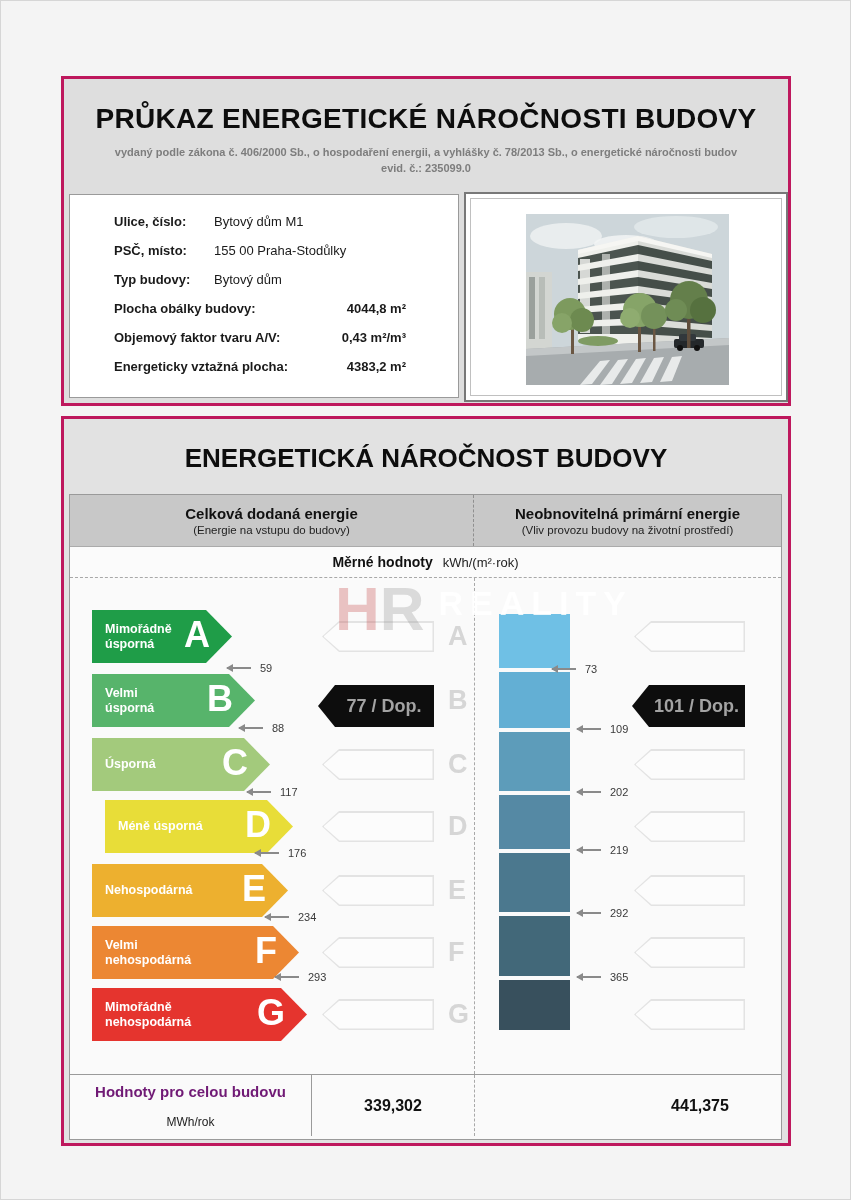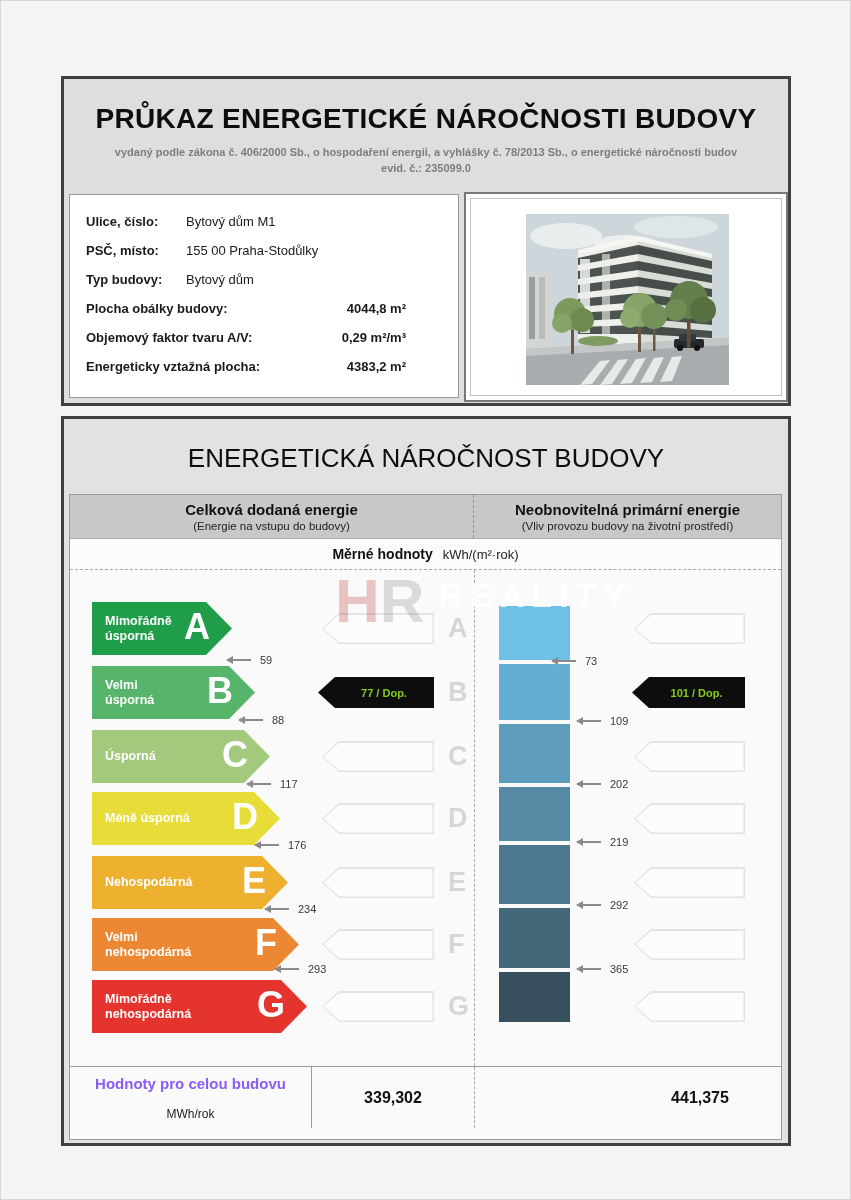--- a/index.html
+++ b/index.html
@@ -4,52 +4,52 @@
 <style>
   * { margin:0; padding:0; box-sizing:border-box; }
   html,body { background:#ececec; }
   body { font-family:"Liberation Sans", sans-serif; }
   .page {
     position:relative; width:851px; height:1200px; margin:0 auto;
     background:#f4f4f4; border:1px solid #d6d6d6; overflow:hidden;
   }
   .frame-box {
     position:absolute; left:60px; width:730px;
-    border:3px solid #404040; background:#dedede;
+    border:3px solid #be185d; background:#dedede;
   }
   .box1 { top:75px; height:330px; }
   .box2 { top:415px; height:730px; background:#e2e2e2; }
 
   .main-title { margin-top:24px; text-align:center; font-size:28px; font-weight:bold; color:#0d0d0d; letter-spacing:0.3px; }
   .subtitle { margin-top:9px; text-align:center; font-size:11px; font-weight:bold; color:#7d7d7d; padding:0 30px; line-height:1.5; }
   .evid { margin-top:1px; text-align:center; font-size:11px; font-weight:bold; color:#7d7d7d; }
 
   .info-box {
     position:absolute; left:5px; top:115px; width:390px; height:204px;
     background:#ffffff; border:1px solid #9a9a9a; padding:19px 0 0 16px;
   }
-  .info-row { display:flex; align-items:baseline; height:29px; font-size:13px; color:#1a1a1a; padding-right:52px; }
+  .info-row { display:flex; align-items:baseline; height:29px; font-size:13px; color:#1a1a1a; padding-right:52px;margin-left:28px; }
   .info-label { font-weight:bold; }
   .info-row.inline .info-label { width:100px; flex:none; }
   .info-row.spread .info-value { margin-left:auto; font-weight:bold; }
 
   .photo-frame {
     position:absolute; left:400px; top:113px; width:324px; height:210px;
     background:#ffffff; border:2px solid #787878;
   }
   .photo-inner { position:absolute; inset:4px; border:1px solid #c0c0c0; }
   .photo-inner svg { position:absolute; left:55px; top:15px; }
 
-  .section-title { margin-top:24px; text-align:center; font-size:26px; font-weight:normal; color:#0d0d0d; }
+  .section-title { margin-top:24px; text-align:center; font-size:26px; font-weight:bold; color:#0d0d0d; }
 
   .etable {
     position:absolute; left:5px; top:75px; width:713px; height:646px;
     background:#fafafa; border:1px solid #9a9a9a;
   }
-  .thead { display:flex; height:44px; background:#c8c8c8; border-bottom:1px solid #ababab;justify-content:center; }
+  .thead { display:flex; height:52px; background:#c8c8c8; border-bottom:1px solid #ababab;justify-content:center; }
   .th { display:flex; flex-direction:column; justify-content:center; text-align:center; }
   .th.left { width:404px; border-right:1px dashed #8f8f8f; }
   .th.right { flex:1; }
   .th-title { font-size:15px; font-weight:bold; color:#111; }
   .th-sub { font-size:11.5px; color:#222; margin-top:2px; }
 
   .units-row { height:30px; display:flex; align-items:center; justify-content:center; background:#fbfbfb; }
   .units-label { font-size:14px; font-weight:bold; color:#111; }
   .units-unit { font-size:13px; color:#222; margin-left:10px; }
 
@@ -70,37 +70,37 @@
     border-top:4px solid transparent; border-bottom:4px solid transparent; border-right:7px solid #8a8a8a; }
 
   .ghost { position:absolute; left:252px; width:112px; height:31px; background:#e3e3e3;
     clip-path:polygon(0 50%, 17px 0, 100% 0, 100% 100%, 17px 100%); }
   .ghost-in { position:absolute; inset:1.5px; background:#fcfcfc;
     clip-path:polygon(0 50%, 16px 0, 100% 0, 100% 100%, 16px 100%); }
   .ghost.right { left:564px; width:111px; }
   .ghost-letter { position:absolute; left:378px; width:36px; height:31px; line-height:31px;
     font-size:27px; font-weight:bold; color:#d6d6d6; }
 
-  .badge { position:absolute; height:31px; color:#84cc16; font-size:11px; font-weight:bold;
+  .badge { position:absolute; height:42px; color:#a3a3a3; font-size:18px; font-weight:bold;
     display:flex; align-items:center; justify-content:center; padding-left:16px;
     clip-path:polygon(0 50%, 17px 0, 100% 0, 100% 100%, 17px 100%); }
   .badge.left { left:248px; top:107px; width:116px; }
   .badge.right { left:562px; top:107px; width:113px; }
 
   .blue-block { position:absolute; left:429px; width:71px; }
 
   .watermark { position:absolute; left:265px; top:0px; display:flex; align-items:flex-start; z-index:5; pointer-events:none; }
   .wm-l1 { font-size:62px; font-weight:bold; color:rgba(200,85,85,0.34); line-height:1; }
   .wm-l2 { font-size:62px; font-weight:bold; color:rgba(135,135,135,0.28); line-height:1; }
   .wm-rest { font-size:34px; font-weight:bold; color:rgba(255,255,255,0.85); letter-spacing:7px; margin-left:14px; margin-top:8px; line-height:1;text-align:center; }
 
   .tfoot { position:relative; height:62px; border-top:1px solid #9a9a9a; background:#fafafa; }
   .tfoot-cell1 { position:absolute; left:0; top:0; width:242px; height:100%; border-right:1px solid #9a9a9a;
     display:flex; flex-direction:column; align-items:center; justify-content:center; }
-  .tfoot-label { font-size:15px; font-weight:bold; color:#8b5cf6; }
+  .tfoot-label { font-size:15px; font-weight:bold; color:#701a75; }
   .tfoot-unit { font-size:12px; color:#222; margin-top:15px; }
   .tfoot-divider { position:absolute; left:404px; top:0; bottom:0; border-left:1px dashed #a8a8a8; }
   .tfoot-val { position:absolute; top:0; height:100%; display:flex; align-items:center; justify-content:center;
     font-size:16px; font-weight:bold; color:#111; }
   .tfoot-val.v1 { left:242px; width:162px; }
   .tfoot-val.v2 { left:558px; width:144px; }
 </style>
 </head>
 <body>
 
@@ -123,21 +123,21 @@
       <div class="info-row inline">
         <span class="info-label">Typ budovy:</span>
         <span class="info-value">Bytový dům</span>
       </div>
       <div class="info-row spread">
         <span class="info-label">Plocha obálky budovy:</span>
         <span class="info-value">4044,8 m²</span>
       </div>
       <div class="info-row spread">
         <span class="info-label">Objemový faktor tvaru A/V:</span>
-        <span class="info-value">0,29 m²/m³</span>
+        <span class="info-value">0,43 m²/m³</span>
       </div>
       <div class="info-row spread">
         <span class="info-label">Energeticky vztažná plocha:</span>
         <span class="info-value">4383,2 m²</span>
       </div>
     </div>
 
     <div class="photo-frame">
       <div class="photo-inner">
         <svg viewBox="0 0 203 171" width="203" height="171" xmlns="http://www.w3.org/2000/svg">
@@ -224,21 +224,21 @@
           <div class="arrow-letter">A</div>
         </div>
         <div class="arrow-row" style="top: 96px; width: 163px; background-color: rgb(87, 180, 107);">
           <div class="arrow-label"><span>Velmi</span><br><span>úsporná</span></div>
           <div class="arrow-letter">B</div>
         </div>
         <div class="arrow-row" style="top: 160px; width: 178px; background-color: rgb(163, 202, 124);">
           <div class="arrow-label"><span>Úsporná</span></div>
           <div class="arrow-letter">C</div>
         </div>
-        <div class="arrow-row" style="top: 222px; width: 188px; background-color: rgb(232, 221, 56);">
+        <div class="arrow-row" style="top: 222px; width: 188px; background-color: rgb(232, 221, 56); margin-left: 13px;">
           <div class="arrow-label"><span>Méně úsporná</span></div>
           <div class="arrow-letter">D</div>
         </div>
         <div class="arrow-row" style="top: 286px; width: 196px; background-color: rgb(237, 176, 47);">
           <div class="arrow-label"><span>Nehospodárná</span></div>
           <div class="arrow-letter">E</div>
         </div>
         <div class="arrow-row" style="top: 348px; width: 207px; background-color: rgb(236, 135, 51);">
           <div class="arrow-label"><span>Velmi</span><br><span>nehospodárná</span></div>
           <div class="arrow-letter">F</div>

